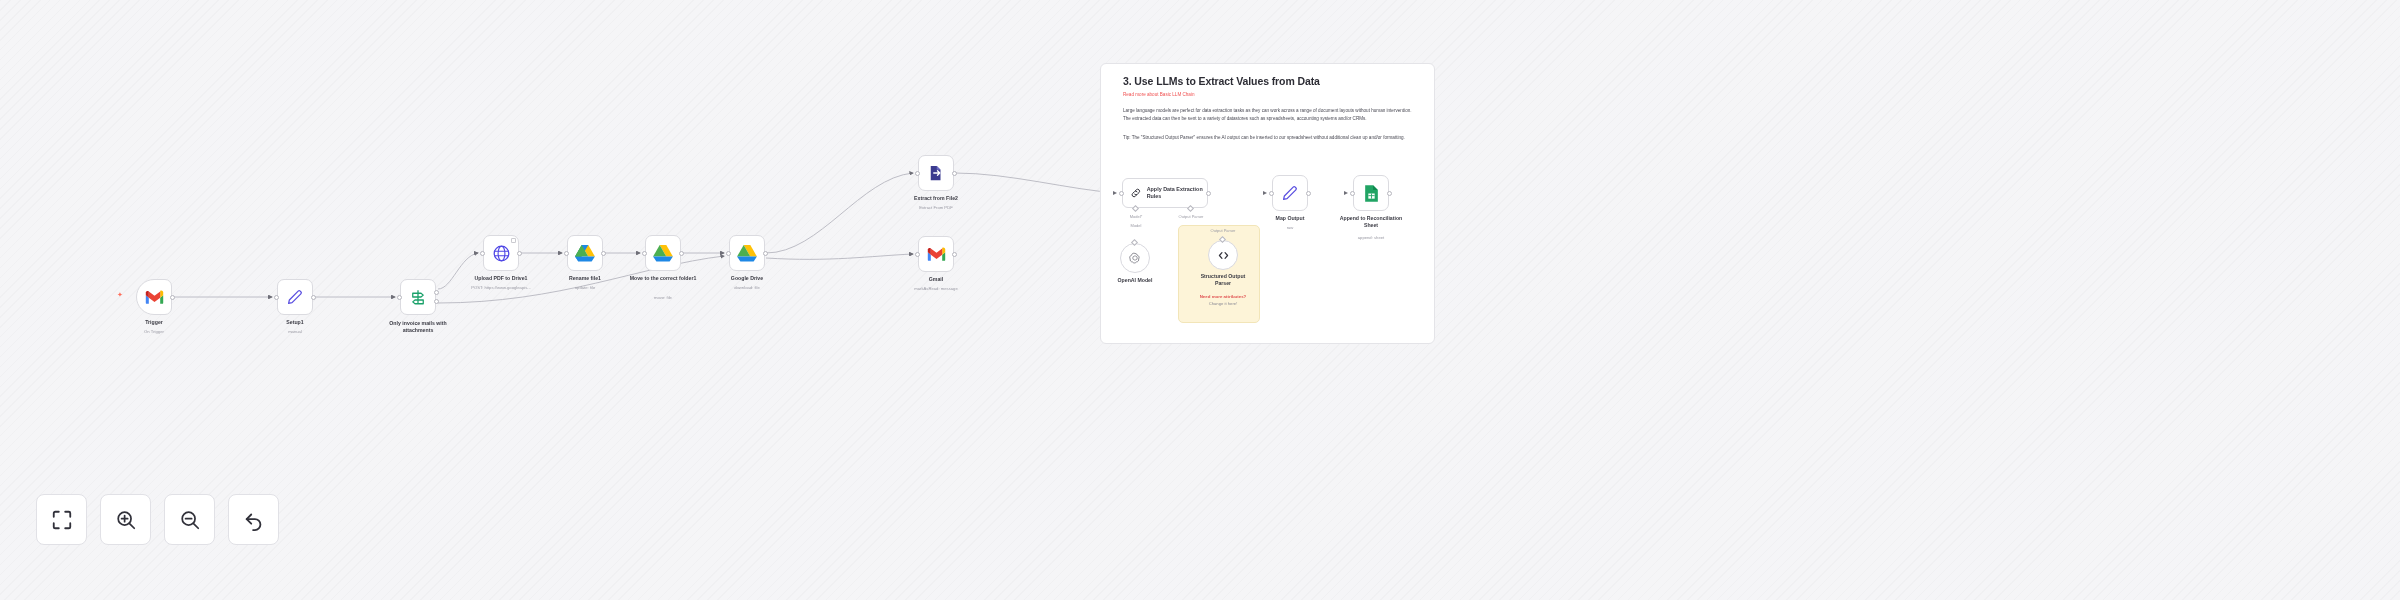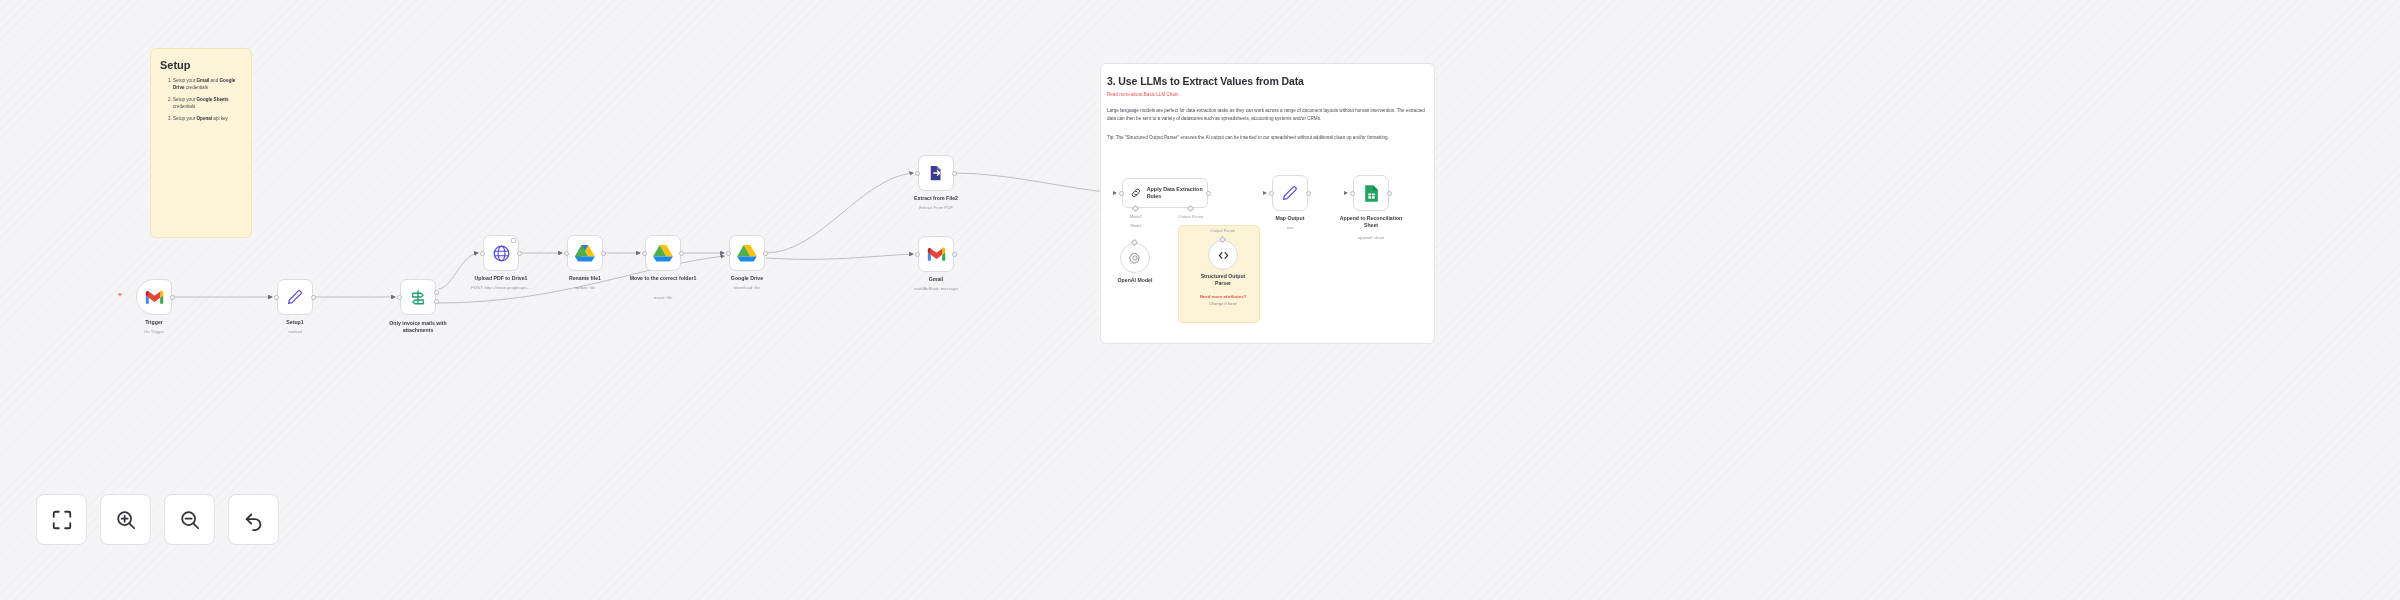--- a/index.html
+++ b/index.html
@@ -25,21 +25,21 @@
   .sticky-title { font-weight: bold; color: #2f2f36; }
   .sticky-body { color: #4a4a52; }
   .sticky ol { margin: 0; padding-left: 13px; }
   .sticky li { margin-bottom: 5px; }
 
   #note-setup { left: 150px; top: 48px; width: 102px; height: 190px; padding: 10px 9px; }
   #note-setup .sticky-title { font-size: 11px; margin-bottom: 7px; }
   #note-setup .sticky-body { font-size: 4.6px; line-height: 1.5; }
   #note-setup b { color: #31313a; }
 
-  #note-llm { left: 1100px; top: 63px; width: 335px; height: 281px; padding: 11px 6px; }
+  #note-llm { left: 1100px; top: 63px; width: 335px; height: 281px; padding: 11px 22px; }
   #note-llm .sticky-title { font-size: 10.5px; color: #2d2d35; letter-spacing: -0.1px; }
   #note-llm .note-link { font-size: 4.6px; color: #f05252; margin-top: 5px; display: block; text-decoration: none; }
   #note-llm .note-para { font-size: 4.6px; color: #4a4a54; line-height: 1.7; margin-top: 10px; }
   #note-llm .note-tip { font-size: 4.6px; color: #4a4a54; line-height: 1.7; margin-top: 11px; }
 
   #note-parser { left: 1178px; top: 225px; width: 82px; height: 98px; border-radius: 5px; }
 
   
   .node { position: absolute; }
   .node-box {
@@ -146,30 +146,20 @@
 
       <path d="M1309,193 L1348,193" marker-end="url(#ar)"></path>
     </g>
 
     <g fill="none" stroke="#b7b7bf" stroke-width="0.9" stroke-dasharray="2.5,2">
       <path d="M1135,212 L1135,245"></path>
       <path d="M1190,212 C1190,226 1226,228 1226,236"></path>
     </g>
   </svg>
 
-  <div class="sticky" id="note-setup">
-    <div class="sticky-title">Setup</div>
-    <div class="sticky-body">
-      <ol>
-        <li>Setup your <b>Gmail</b> and <b>Google Drive</b> credentials</li>
-        <li>Setup your <b>Google Sheets</b> credentials</li>
-        <li>Setup your <b>Openai</b> api key</li>
-      </ol>
-    </div>
-  </div>
 
   <div class="sticky white" id="note-llm">
     <div class="sticky-title">3. Use LLMs to Extract Values from Data</div>
     <a class="note-link" href="#">Read more about Basic LLM Chain</a>
     <div class="note-para">Large language models are perfect for data extraction tasks as they can work across a range of document layouts without human intervention. The extracted data can then be sent to a variety of datastores such as spreadsheets, accounting systems and/or CRMs.</div>
     <div class="note-tip">Tip: The "Structured Output Parser" ensures the AI output can be inserted to our spreadsheet without additional clean up and/or formatting.</div>
   </div>
 
   <div class="sticky" id="note-parser"></div>
 

